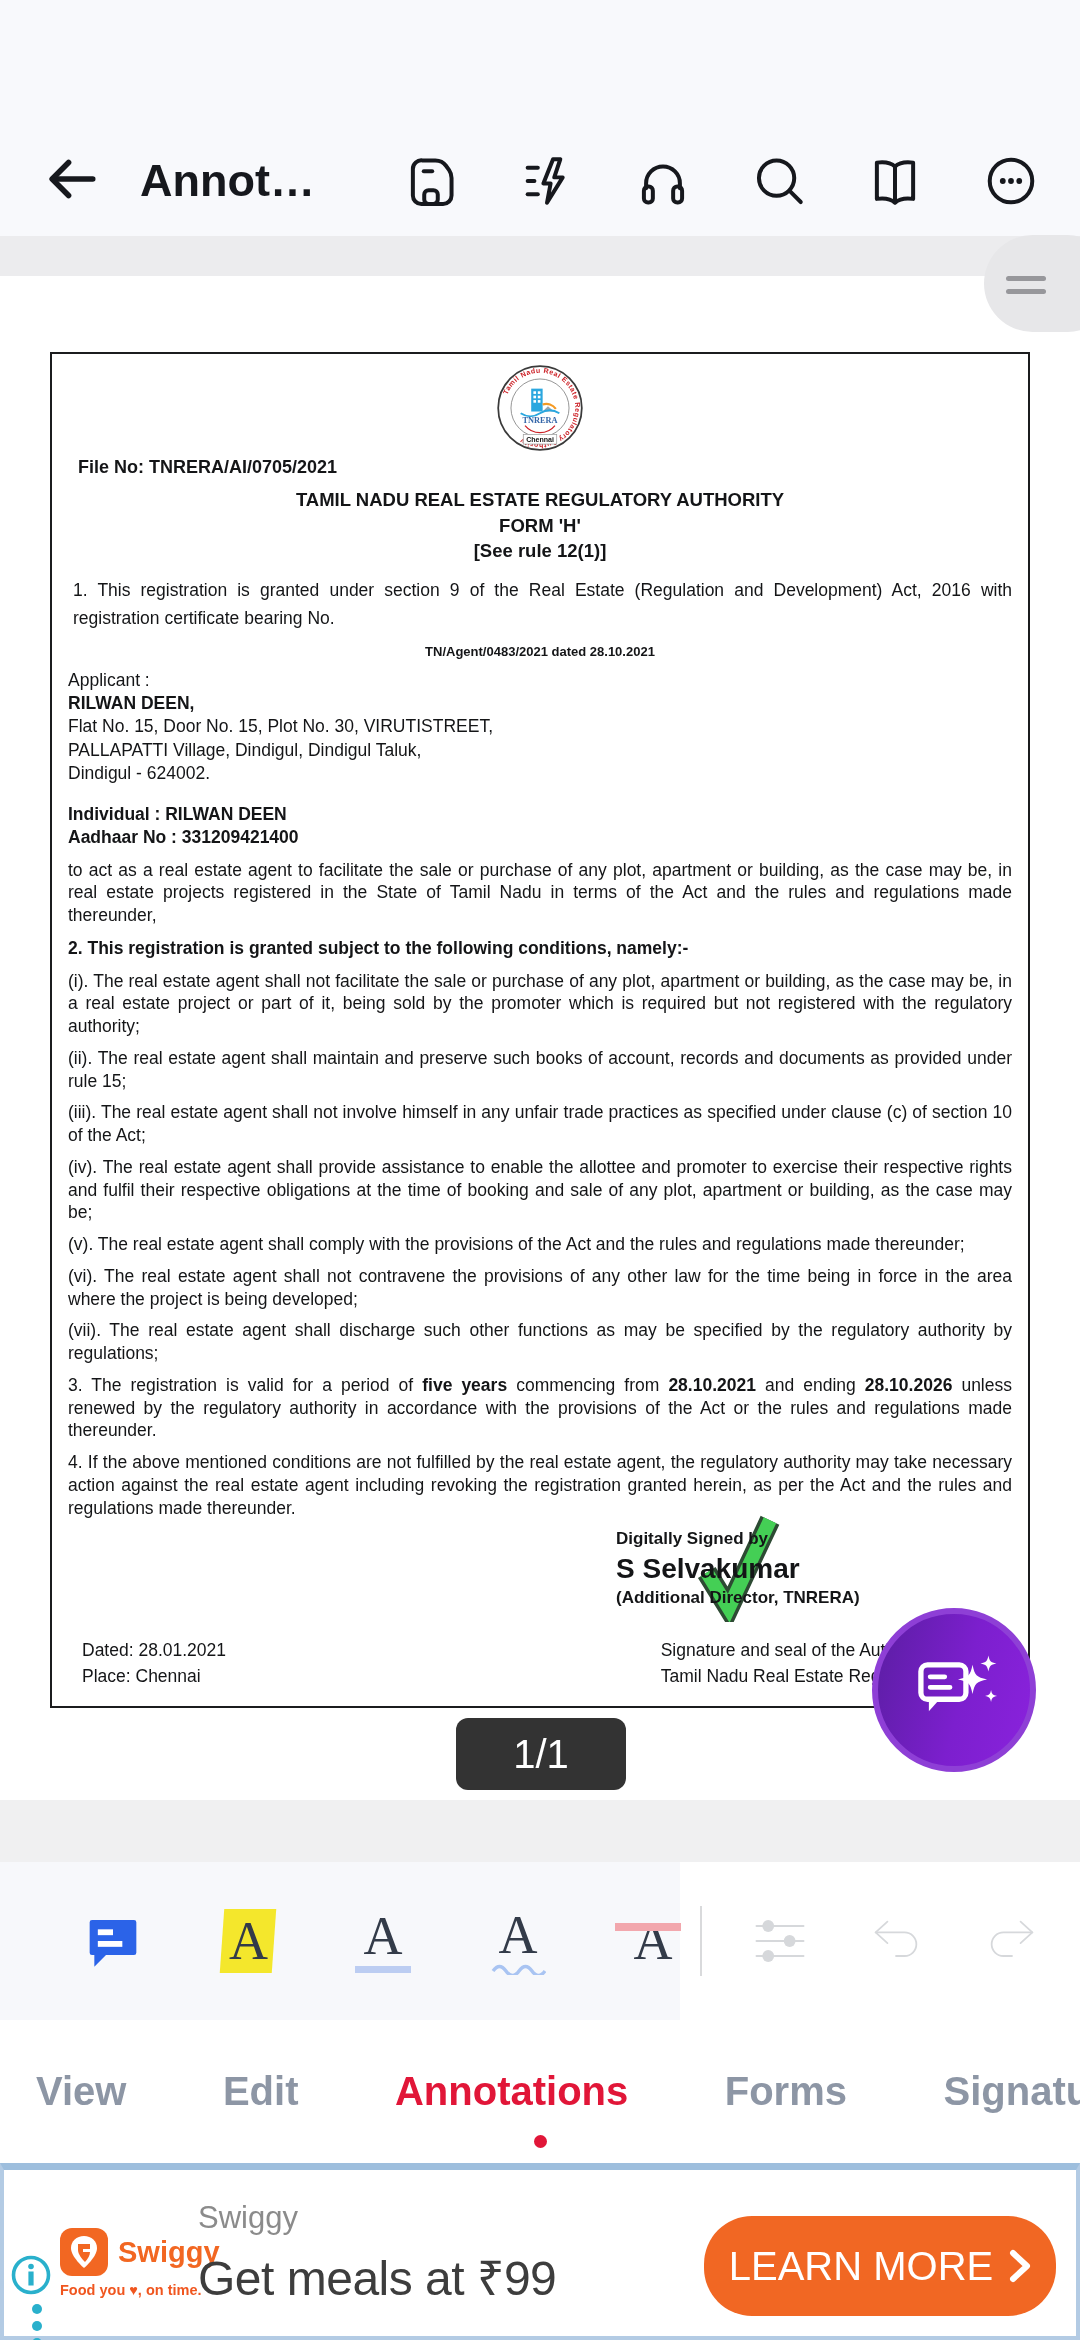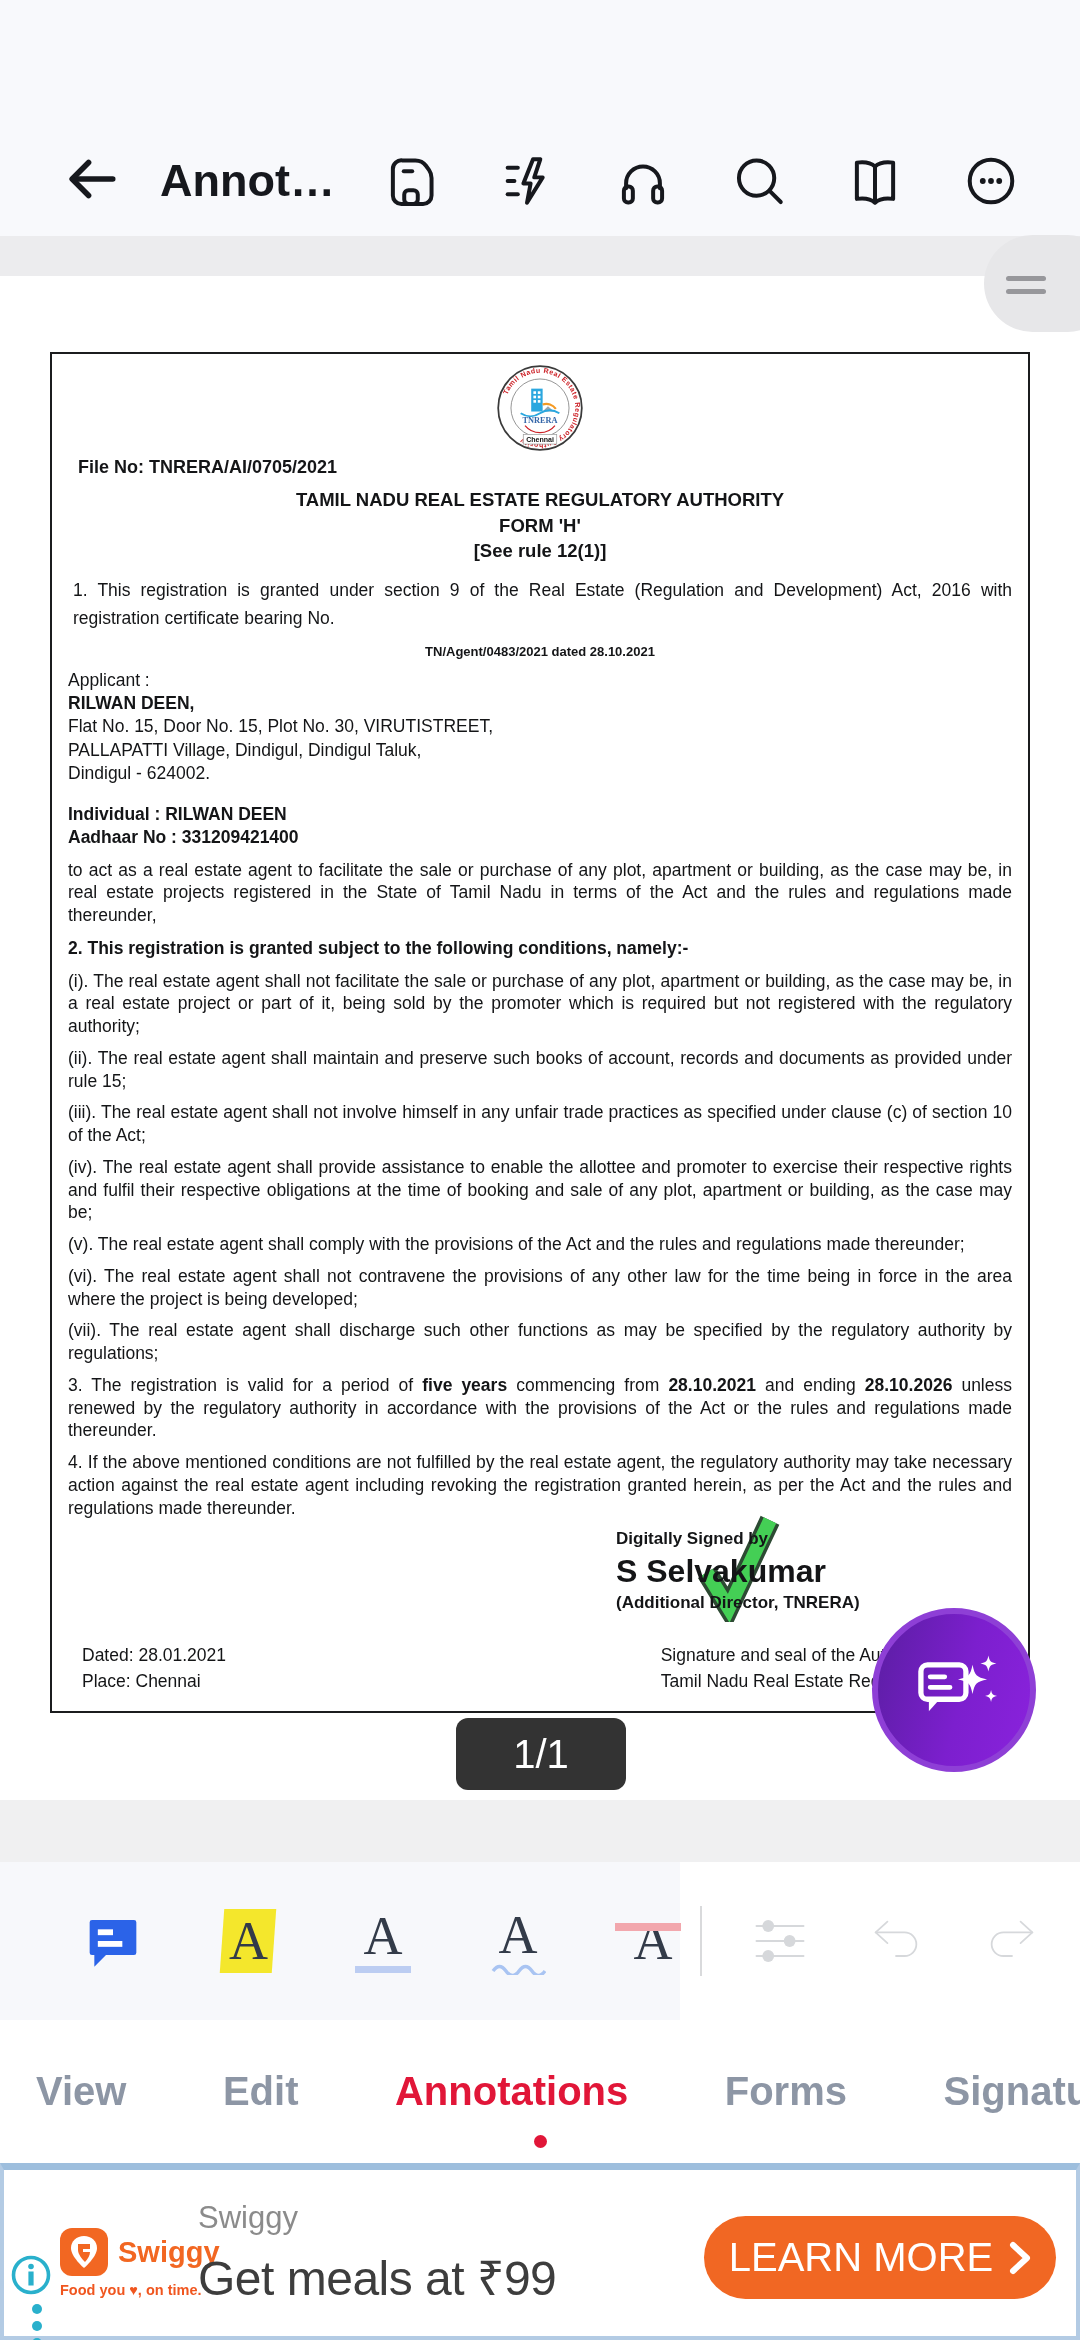--- a/index.html
+++ b/index.html
@@ -2,21 +2,21 @@
 <html><head>
 <meta charset="utf-8">
 <style>
   *{margin:0;padding:0;box-sizing:border-box}
   html,body{background:#fff}
   .screen{position:relative;width:1080px;height:2340px;background:#fff;overflow:hidden;
           font-family:"Liberation Sans",sans-serif;color:#17181a}
 
   
   .app-header{position:absolute;top:0;left:0;width:100%;height:236px;background:#f8f9fc}
-  .toolbar-row{position:absolute;left:0;right:0;top:126px;height:110px;display:flex;align-items:center;padding:0 56px}
+  .toolbar-row{position:absolute;left:0;right:0;top:126px;height:110px;display:flex;align-items:center;padding:0 36px}
   .back-btn{width:70px;height:70px;display:flex;align-items:center;justify-content:center;flex:0 0 auto}
   .doc-title{font-size:45px;font-weight:700;color:#16181d;margin-left:34px;white-space:nowrap}
   .toolbar-icons{margin-left:auto;display:flex;align-items:center;gap:50px}
   .tb-icon{width:66px;height:66px;display:flex;align-items:center;justify-content:center}
   .tb-icon svg{stroke:#16181d;fill:none;stroke-width:1.65;stroke-linecap:round;stroke-linejoin:round}
 
   .gray-strip{position:absolute;top:236px;left:0;width:100%;height:40px;background:#ececee}
   .scroll-handle{position:absolute;top:235px;right:-36px;width:132px;height:97px;border-radius:49px;background:#e7e7e9;z-index:6}
   .handle-line{position:absolute;left:22px;width:40px;height:5px;background:#97979b;border-radius:3px}
 
@@ -28,21 +28,21 @@
   .doc-titles{text-align:center;font-weight:700;font-size:18.5px;line-height:1.38;margin-bottom:12px}
   .p{text-align:justify;margin:9px 0}
   .p1{padding-left:5px;line-height:1.6}
   .reg-line{text-align:center;font-weight:700;font-size:13px;margin:12px 0 8px}
   .addr{line-height:1.33}
   .bold{font-weight:700}
   .gap{height:18px}
   .cond-head{font-weight:700;margin:10px 0}
   .sig-block{position:relative;margin:2px 0 0 548px;width:410px;font-weight:700;line-height:1.3;z-index:1}
   .sig-digit{font-size:17px}
-  .sig-name{font-size:32px}
+  .sig-name{font-size:28px}
   .sig-desig{font-size:17px}
   .sig-block .txt{position:relative;z-index:1}
   .check-svg{position:absolute;left:78px;top:-16px;z-index:0}
   .doc-footer{display:flex;justify-content:space-between;margin-top:28px;line-height:1.5}
   .footer-left{padding-left:14px}
   .footer-right{padding-right:6px}
 
   
   .fab{position:absolute;left:872px;top:1608px;width:164px;height:164px;border-radius:50%;
        background:linear-gradient(105deg,#5b1ea3 0%,#7c1fce 55%,#8a22dd 100%);
@@ -81,21 +81,21 @@
   .ad-dots{position:absolute;left:28px;top:134px;display:flex;flex-direction:column;gap:7px}
   .ad-dot{width:10px;height:10px;border-radius:50%;background:#29b0cc}
   .ad-brand{position:absolute;left:56px;top:58px;width:180px}
   .brand-row{display:flex;align-items:center}
   .brand-tile{width:48px;height:48px;border-radius:12px;background:#f26722;display:flex;align-items:center;justify-content:center}
   .brand-word{margin-left:10px;font-size:29px;font-weight:700;color:#f26722}
   .brand-tag{margin-top:6px;font-size:14.5px;font-weight:700;color:#f0561f;white-space:nowrap}
   .ad-headline{position:absolute;left:194px;top:30px}
   .ad-adv{font-size:31px;color:#8b8b8b;line-height:1.15}
   .ad-big{font-size:48px;color:#3d3d3d;margin-top:8px;font-weight:500;letter-spacing:-0.5px}
-  .ad-cta{position:absolute;left:700px;top:46px;width:352px;height:83px;border-radius:48px;background:#f16723;
+  .ad-cta{position:absolute;left:700px;top:46px;width:352px;height:100px;border-radius:48px;background:#f16723;
           color:#fff;display:flex;align-items:center;justify-content:center;font-size:40px;gap:16px}
 </style>
 </head>
 <body>
 
 <div class="screen">
 
   <div class="app-header">
     <div class="toolbar-row">
       <div class="back-btn">

